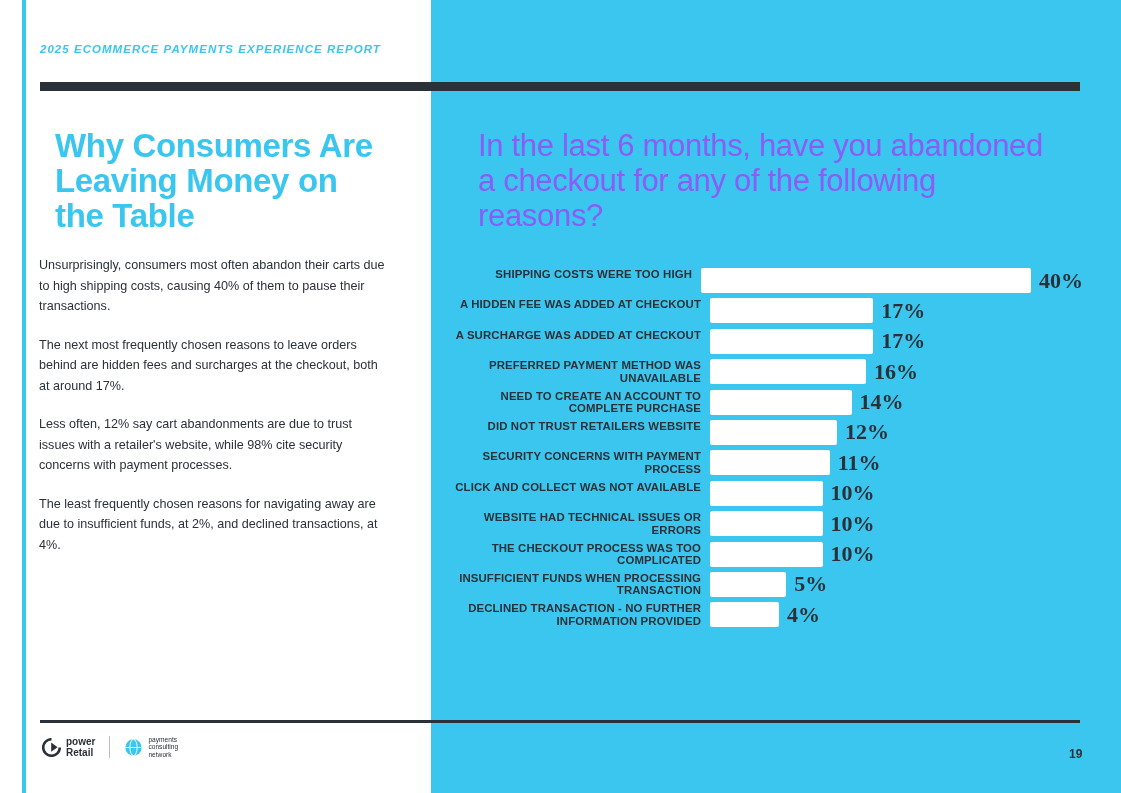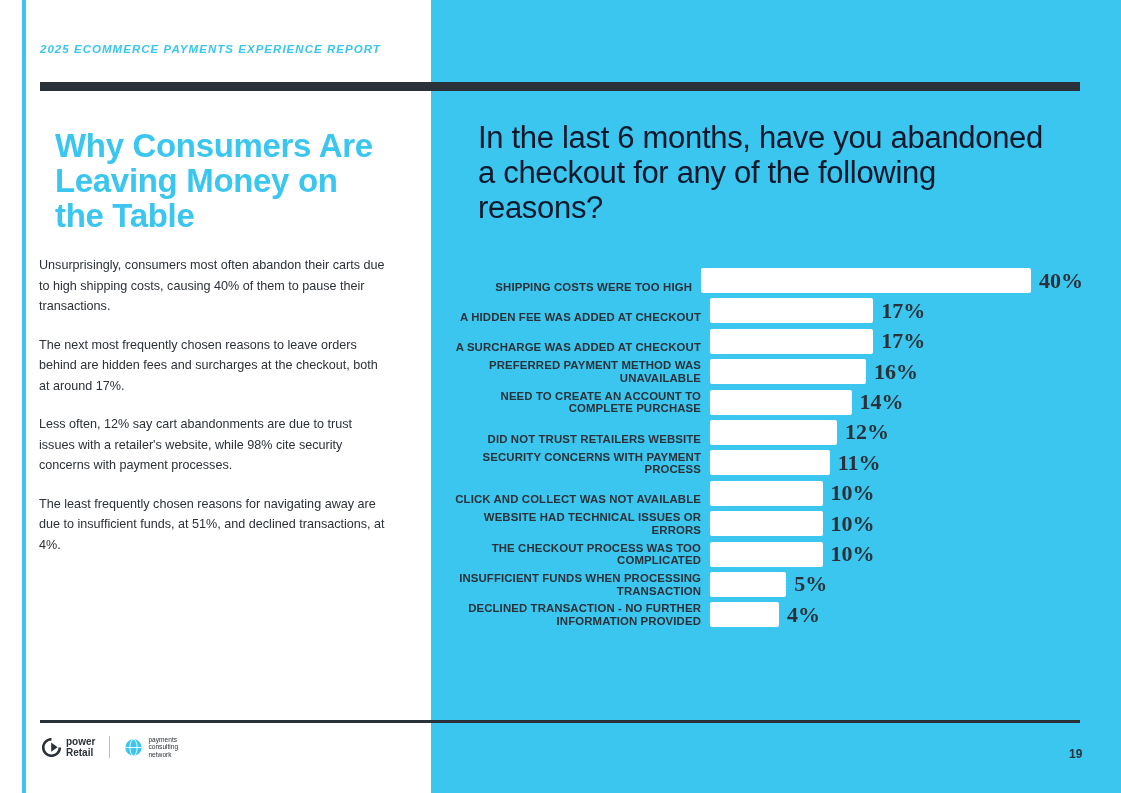--- a/index.html
+++ b/index.html
@@ -76,39 +76,39 @@
   .body-para {
     font-size: 12.6px;
     line-height: 20.5px;
     color: #2b3138;
     margin: 0 0 18px 0;
   }
   
   .panel-title {
     position: absolute;
     left: 478px;
-    top: 120px;
+    top: 128px;
     width: 580px;
     font-size: 31px;
     line-height: 35px;
-    color: #0f172a;
+    color: #8b5cf6;
     font-weight: normal;
     letter-spacing: -0.01em;
   }
   
   .chart {
     position: absolute;
     left: 443px;
     top: 268px;
     width: 640px;
     height: 420px;
   }
   .row {
     display: flex;
-    align-items: flex-end;
+    align-items: flex-start;
     height: 25px;
     margin-bottom: 5.4px;
   }
   .row-label {
     width: 258px;
     text-align: right;
     padding-right: 9px;
     font-size: 11.4px;
     font-weight: bold;
     color: #2b3138;
@@ -204,21 +204,21 @@
   <div class="right-panel"></div>
 
   <div class="eyebrow">2025 ECOMMERCE PAYMENTS EXPERIENCE REPORT</div>
   <div class="header-rule"></div>
 
   <div class="left-col">
     <h1 class="headline">Why Consumers Are Leaving Money on the Table</h1>
     <p class="body-para">Unsurprisingly, consumers most often abandon their carts due to high shipping costs, causing 40% of them to pause their transactions.</p>
     <p class="body-para">The next most frequently chosen reasons to leave orders behind are hidden fees and surcharges at the checkout, both at around 17%.</p>
     <p class="body-para">Less often, 12% say cart abandonments are due to trust issues with a retailer's website, while 98% cite security concerns with payment processes.</p>
-    <p class="body-para">The least frequently chosen reasons for navigating away are due to insufficient funds, at 51%, and declined transactions, at 4%.</p>
+    <p class="body-para">The least frequently chosen reasons for navigating away are due to insufficient funds, at 2%, and declined transactions, at 4%.</p>
   </div>
 
   <div class="panel-title">In the last 6 months, have you abandoned a checkout for any of the following reasons?</div>
 
   <div class="chart" id="chart">
       <div class="row">
         <div class="row-label">SHIPPING COSTS WERE TOO HIGH</div>
         <div class="bar-wrap">
           <div class="bar" style="width: 330px;"></div>
           <div class="bar-value">40%</div>

